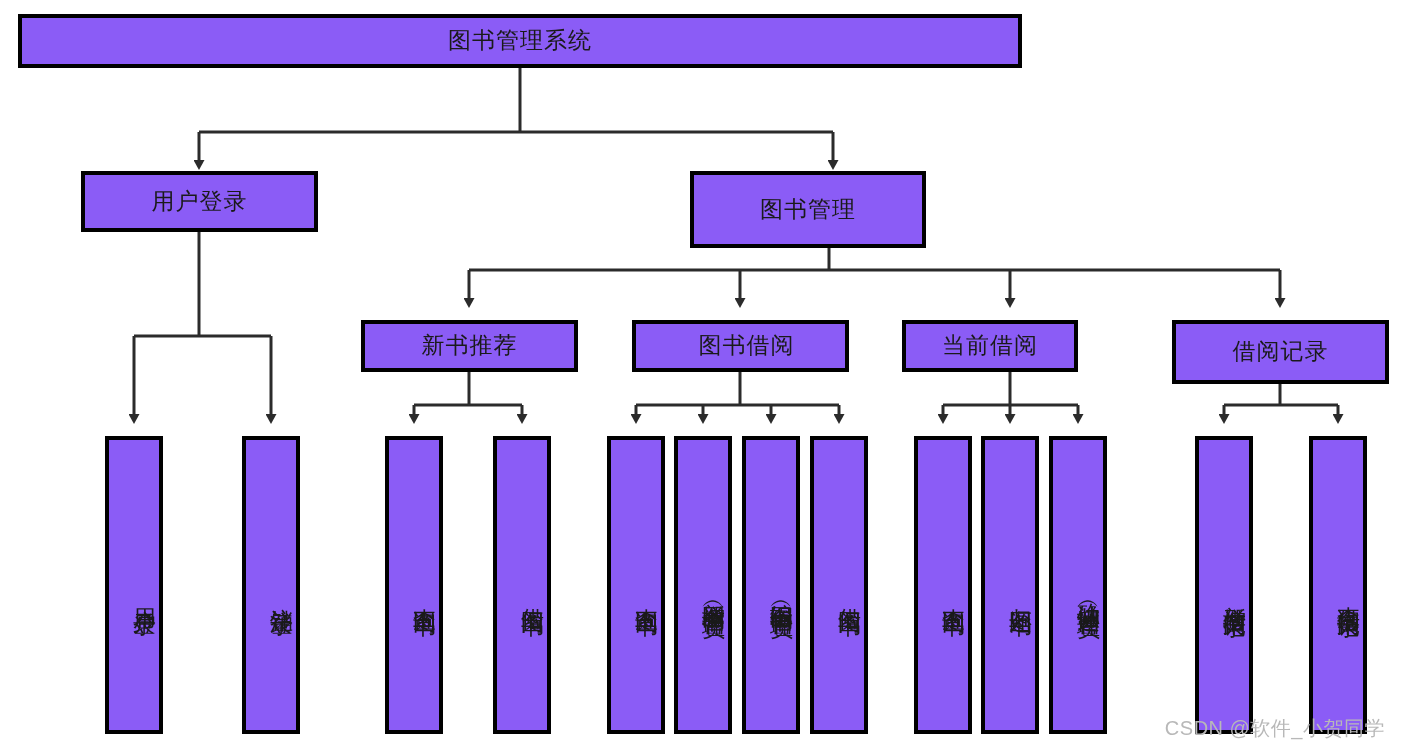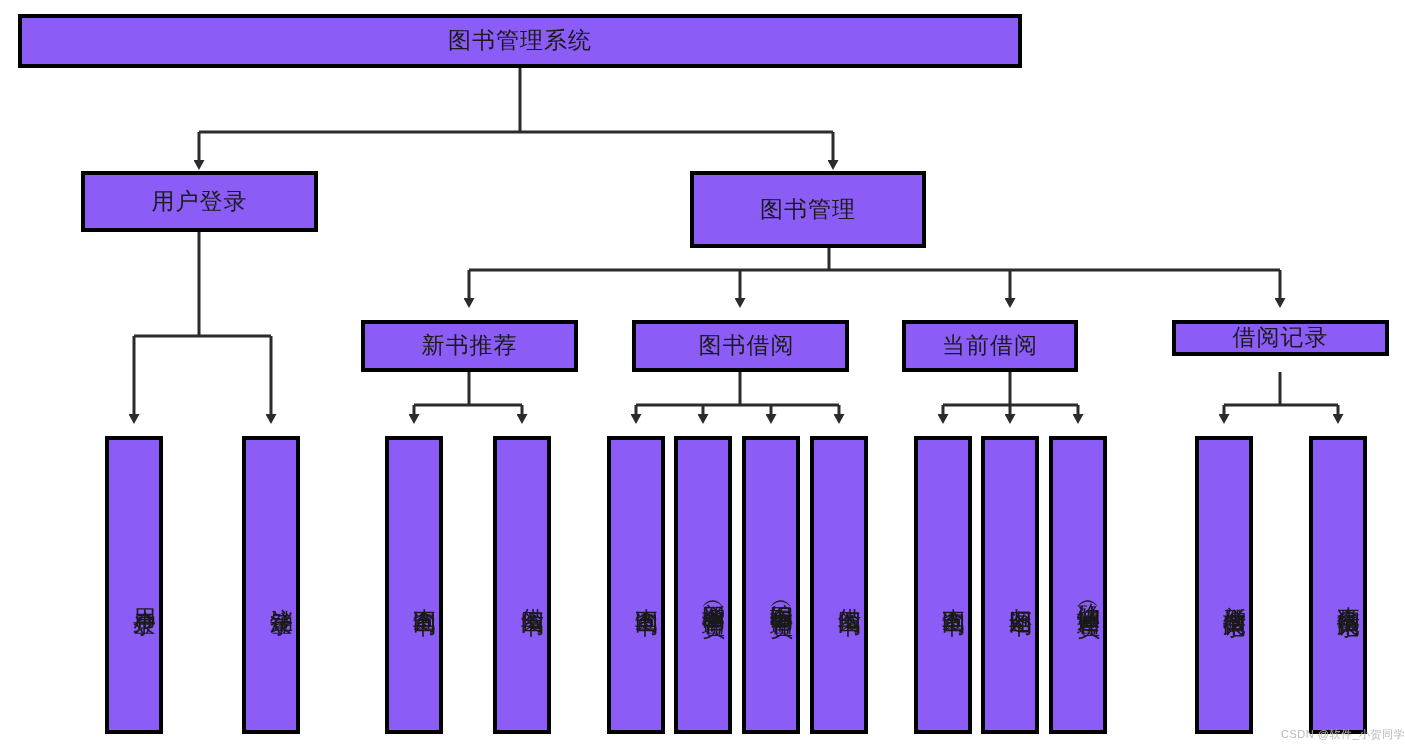--- a/index.html
+++ b/index.html
@@ -48,23 +48,23 @@
   svg.links {
     position: absolute;
     left: 0;
     top: 0;
     width: 1405px;
     height: 747px;
     pointer-events: none;
   }
   .watermark {
     position: absolute;
-    right: 0;
+    right: 20px;
     bottom: 5px;
-    font-size: 11px;
+    font-size: 20px;
     color: #b8b8b8;
     white-space: nowrap;
     letter-spacing: 0.5px;
   }
 </style>
 </head>
 <body>
 
 <div id="canvas">
 
@@ -131,21 +131,21 @@
 
   <div class="node horiz" style="left:361px; top:320px; width:217px; height:52px;">
     <span>新书推荐</span>
   </div>
   <div class="node horiz" style="left:632px; top:320px; width:217px; height:52px;padding-left:12px;">
     <span>图书借阅</span>
   </div>
   <div class="node horiz" style="left:902px; top:320px; width:176px; height:52px;">
     <span>当前借阅</span>
   </div>
-  <div class="node horiz" style="left:1172px; top:320px; width:217px; height:36px;">
+  <div class="node horiz" style="left:1172px; top:320px; width:217px; height:64px;">
     <span>借阅记录</span>
   </div>
 
   <div class="node vert" style="left:105px; top:436px; width:58px; height:298px;">
     <span>用户登录</span>
   </div>
   <div class="node vert" style="left:242px; top:436px; width:58px; height:298px;">
     <span>注销登录</span>
   </div>
 

